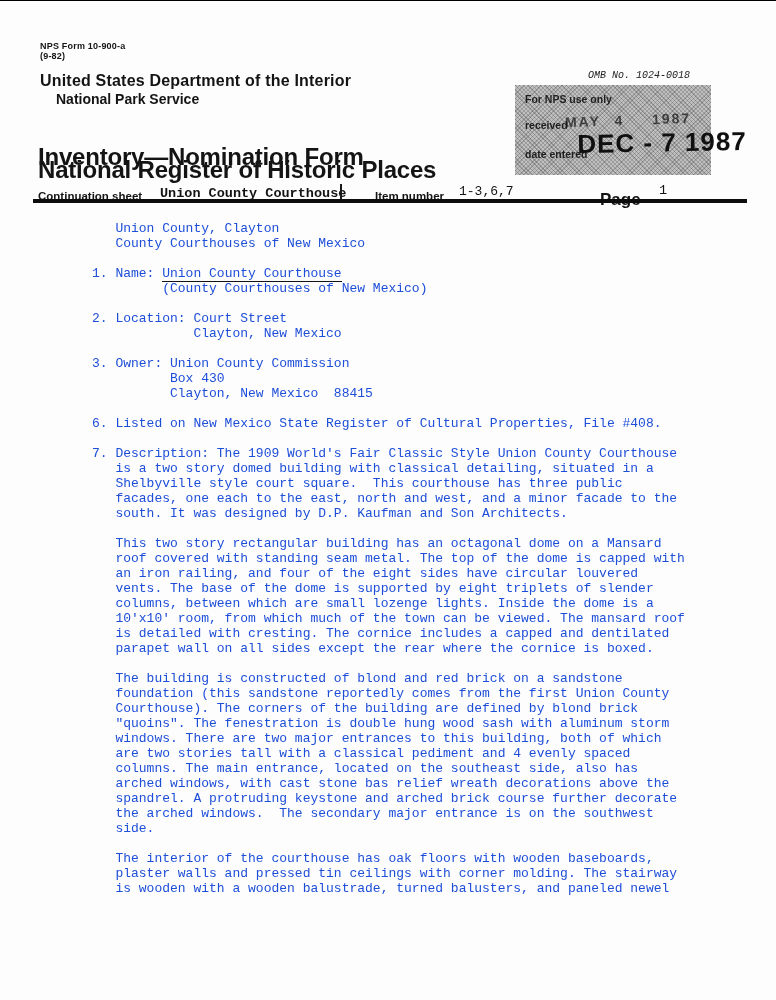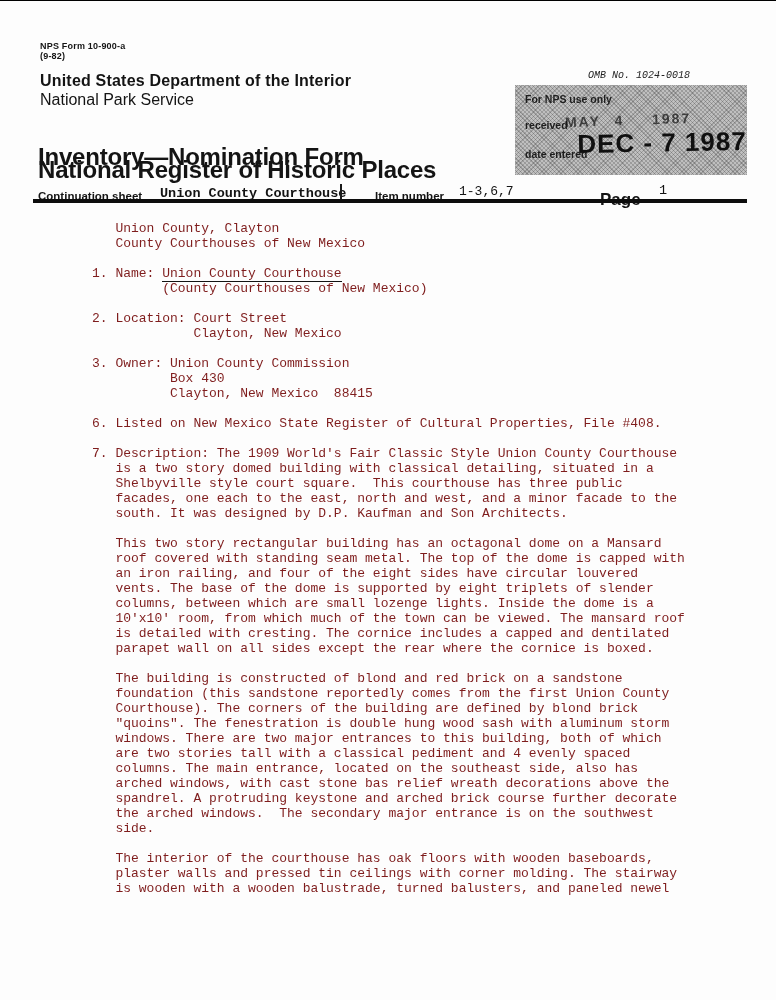--- a/index.html
+++ b/index.html
@@ -9,27 +9,27 @@
     font-family:"Liberation Sans",sans-serif;color:#141414;overflow:hidden;
   }
   .abs{position:absolute;}
   
   .form-meta{left:40px;top:40px;font-size:9px;font-weight:bold;line-height:10px;letter-spacing:.2px;}
   
   .omb{left:588px;top:42px;font-family:"Liberation Mono",monospace;font-style:italic;
        font-size:10px;line-height:13px;white-space:pre;color:#222;}
   
   .dept{left:40px;top:71px;font-size:16px;font-weight:bold;letter-spacing:.2px;}
-  .svc{left:40px;top:90px;font-size:16px;font-weight:normal;}
+  .svc{left:56px;top:90px;font-size:14px;font-weight:bold;}
   
   .title1{left:38px;top:115px;font-size:24px;font-weight:bold;letter-spacing:-.2px;margin-top:40px;}
   .title2{left:38px;top:142px;font-size:24px;font-weight:bold;letter-spacing:-.2px;}
   
   .npsbox{
-    left:515px;top:84px;width:232px;height:90px;background-color:#bfbfbf;
+    left:515px;top:84px;width:196px;height:90px;background-color:#bfbfbf;
     background-image:
       repeating-linear-gradient(45deg, rgba(40,40,40,.25) 0 1px, rgba(0,0,0,0) 1px 3px),
       repeating-linear-gradient(-45deg, rgba(40,40,40,.22) 0 1px, rgba(0,0,0,0) 1px 3px);
   }
   .npsbox .lbl{position:absolute;font-size:10.5px;font-weight:bold;color:#1e1e1e;}
   .nps-use{left:10px;top:8px;}
   .received-lbl{left:10px;top:34px;}
   .entered-lbl{left:10px;top:63px;}
   .may-stamp{
     position:absolute;left:50px;top:27px;font-family:"Liberation Sans",sans-serif;
@@ -48,21 +48,21 @@
   .pen-mark{position:absolute;left:340px;top:-2px;width:2px;height:17px;background:#1a1a1a;}
   .item-lbl{position:absolute;left:375px;top:4px;font-size:11.5px;font-weight:600;text-align:center;}
   .item-val{position:absolute;left:459px;top:-2px;font-family:"Liberation Mono",monospace;font-size:13px;}
   .page-lbl{position:absolute;left:600px;top:4px;font-size:17px;font-weight:600;}
   .page-val{position:absolute;left:659px;top:-3px;font-family:"Liberation Mono",monospace;font-size:13.5px;}
   .rule{left:33px;top:198px;width:714px;height:3.5px;background:#0d0d0d;}
   
   .body{
     left:92px;top:220px;width:660px;
     font-family:"Liberation Mono",monospace;font-size:13px;line-height:15px;
-    color:#7f1d1d;white-space:pre;font-weight:500;
+    color:#1d4ed8;white-space:pre;font-weight:500;
   }
   .para{margin:0 0 15px 0;}
   .line{white-space:pre;}
   .u{border-bottom:1.5px solid #131313;padding-bottom:0px;}
 </style>
 </head>
 <body>
 
 <div class="page">
 

